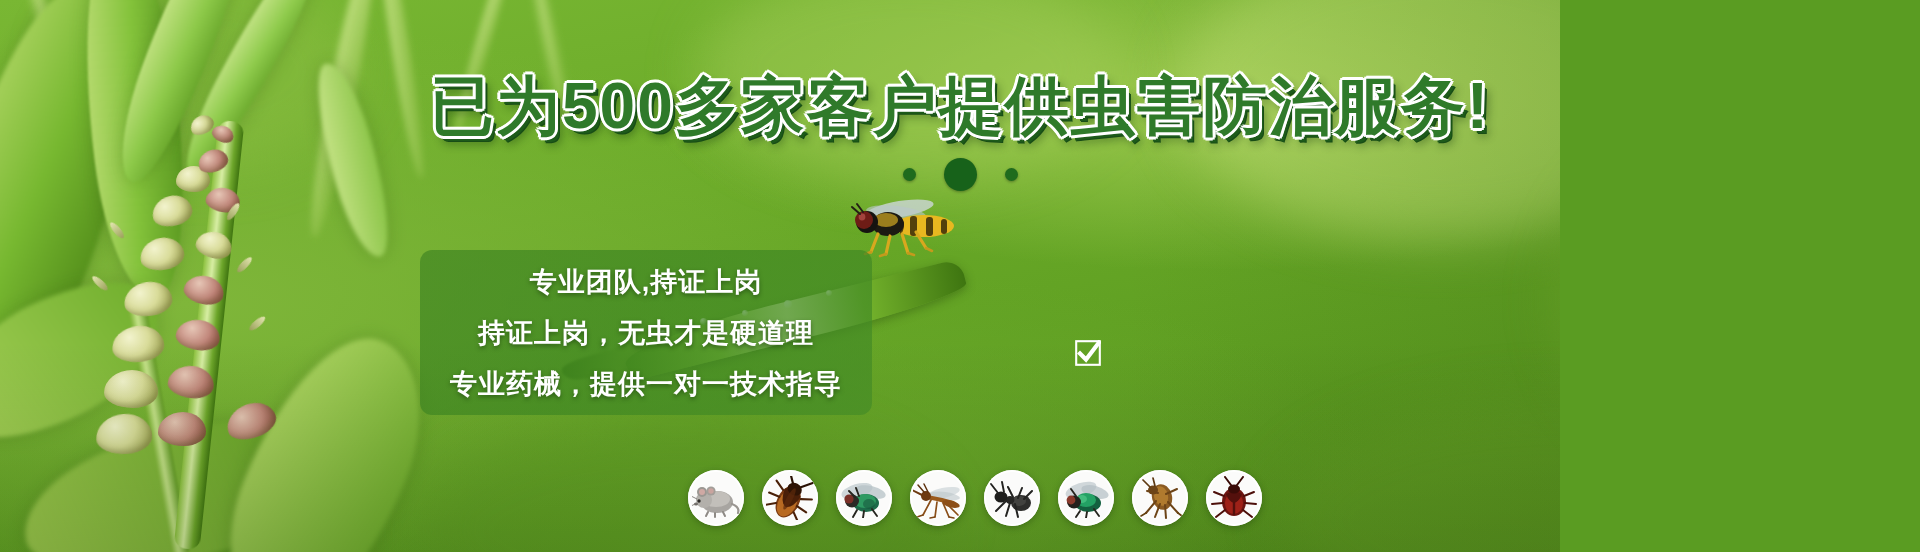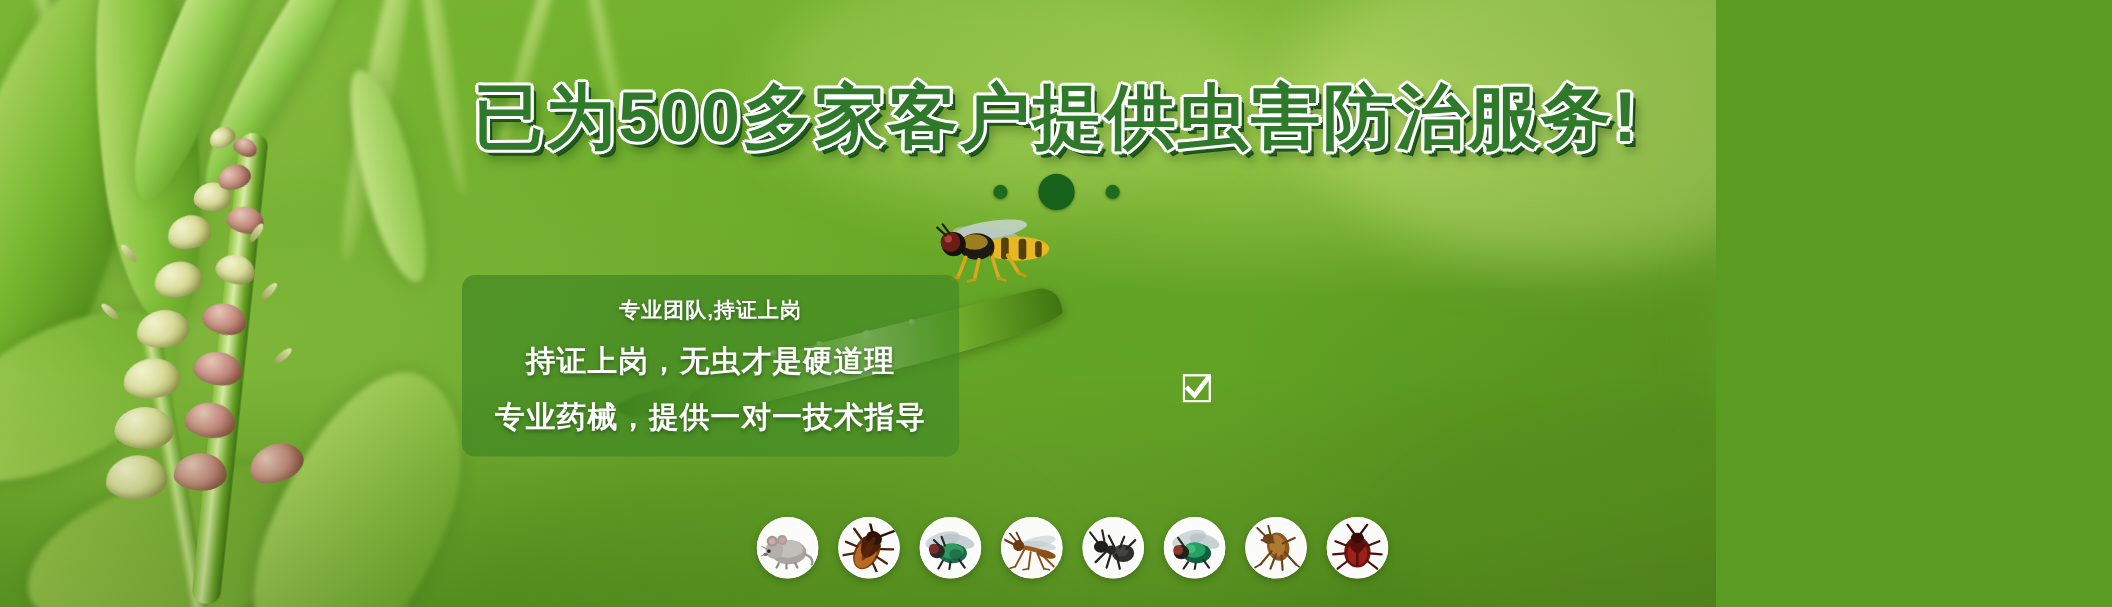--- a/index.html
+++ b/index.html
@@ -172,21 +172,21 @@
     background:linear-gradient(135deg, rgba(58,128,32,.62) 0%, rgba(62,134,34,.70) 45%, rgba(70,141,38,.74) 100%);
     border-radius:12px 12px 12px 12px;
     display:flex; flex-direction:column; justify-content:center;
     padding:4px 0 4px 0;
   }
   .panel-line{
     color:#ffffff; font-weight:bold; text-align:center;
     text-shadow:0 2px 4px rgba(20,50,10,.55);
     white-space:nowrap;
   }
-  .pl1{ font-size:19px; letter-spacing:1px; margin-bottom:15px; }
+  .pl1{ font-size:27px; letter-spacing:1px; margin-bottom:15px; }
   .pl2{ font-size:27px; letter-spacing:1px; margin-bottom:15px; }
   .pl3{ font-size:27px; letter-spacing:1px; }
 
   
   .checklist{
     position:absolute; left:1075px; top:340px; width:520px;
   }
   .check-row{
     display:flex; align-items:center; gap:18px; margin-bottom:30px;
   }

